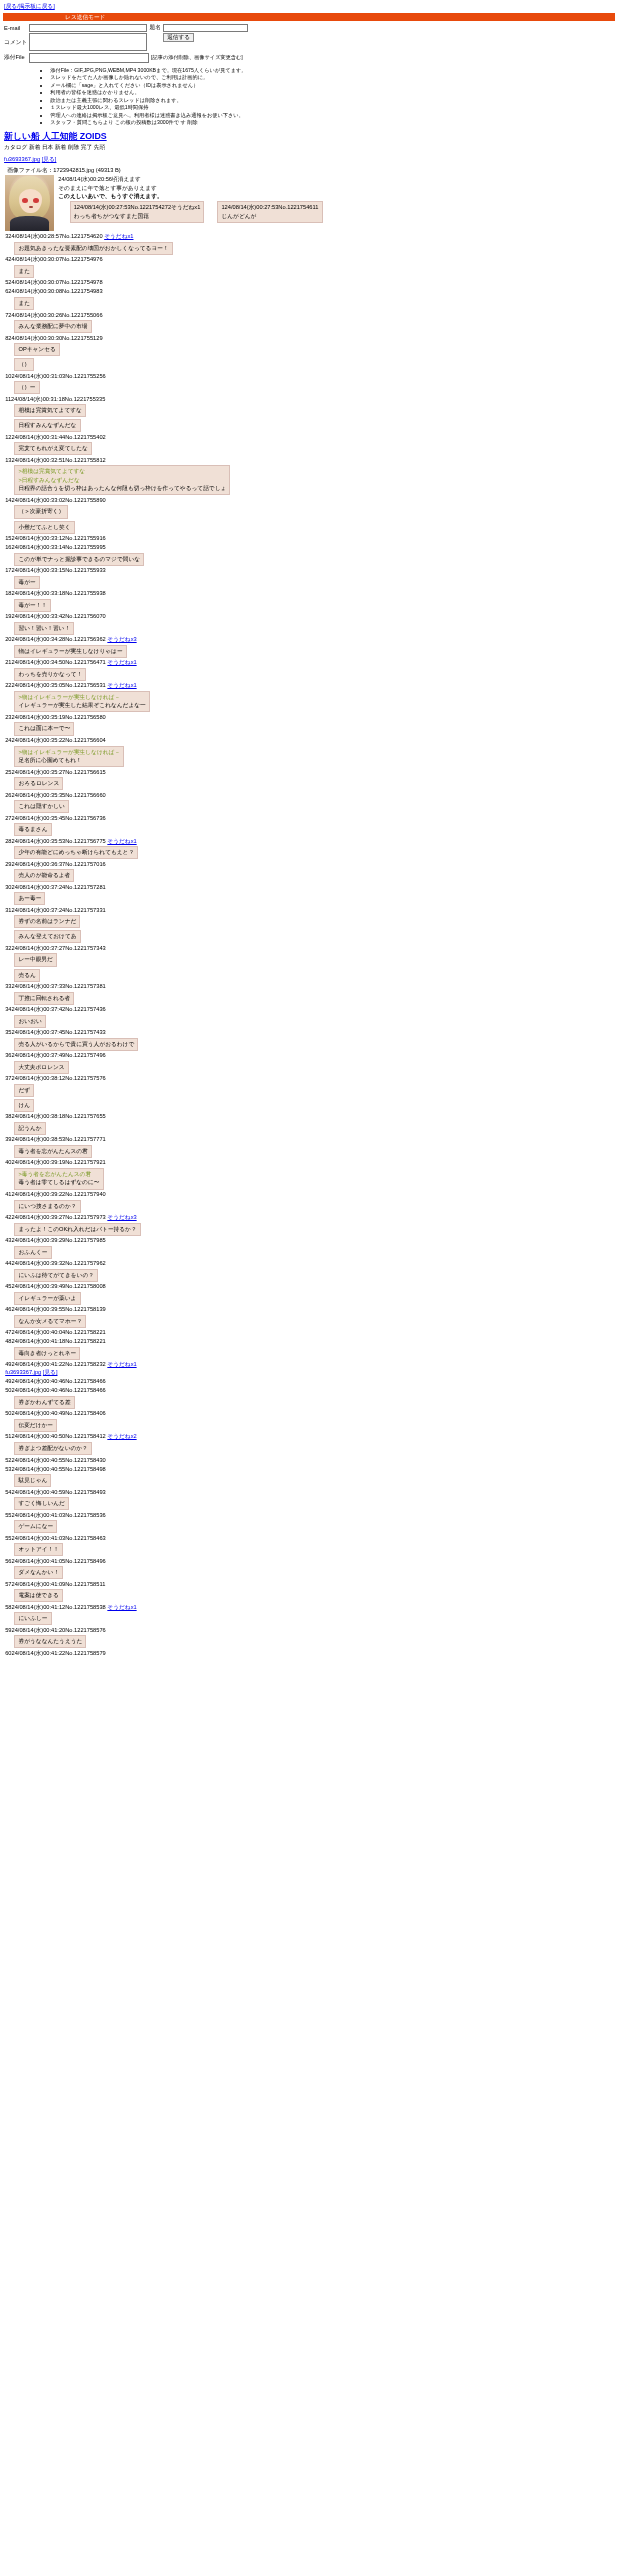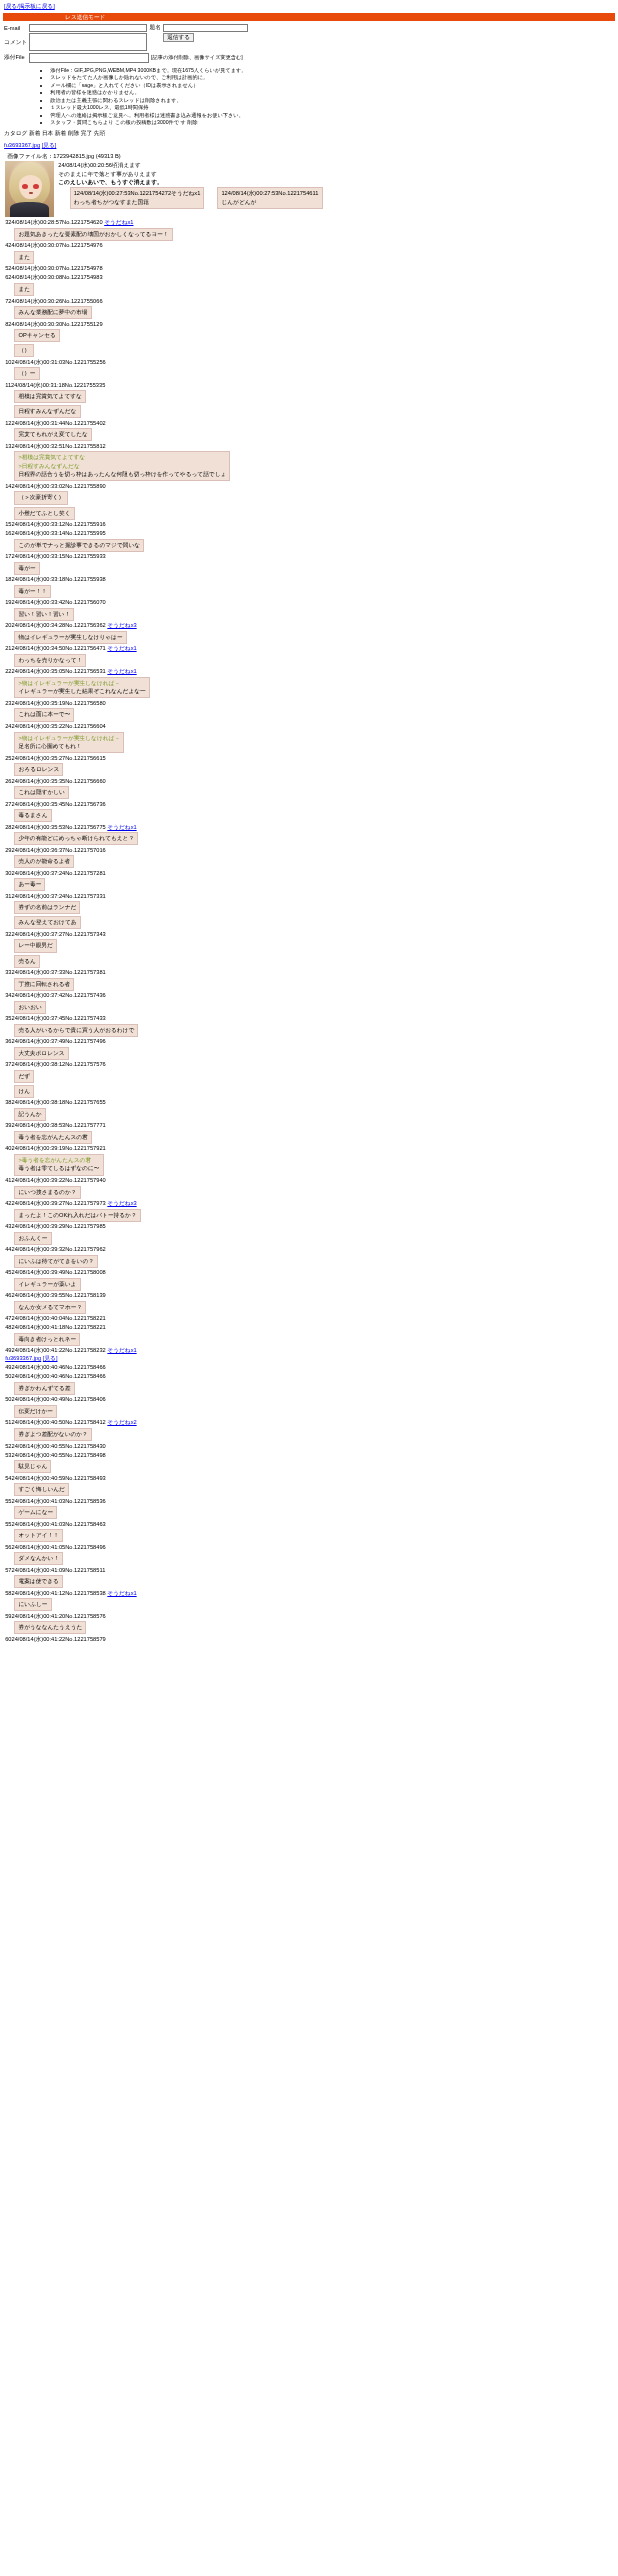--- a/index.html
+++ b/index.html
@@ -144,20 +144,23 @@
     <li>添付File：GIF,JPG,PNG,WEBM,MP4 3000KBまで。現在1675人くらいが見てます。</li>
     <li>スレッドをたてた人か画像しか貼れないので、ご利用は計画的に。</li>
     <li>メール欄に「sage」と入れてください（IDは表示されません）</li>
     <li>利用者の皆様を迷惑はかかりません。</li>
     <li>政治または主義主張に関わるスレッドは削除されます。</li>
     <li>１スレッド最大1000レス、最低1時間保持</li>
     <li>管理人への連絡は掲示板ご意見へ。利用者様は迷惑書き込み通報をお使い下さい。</li>
     <li>スタッフ・質問こちらより この板の投稿数は3000件で す 削除</li>
   </ul>
 
+  <div class="bigtitle">
+    <a href="#">新しい船 人工知能 ZOIDS</a>
+  </div>
   <div class="subttl">カタログ 新着 日本 新着 削除 完了 先頭</div>
 
   <div class="threadhead">
     <a href="#">fu3693367.jpg</a>
     <a href="#">[見る]</a>
   </div>
 
   <div class="opwrap">
     <div class="pmeta">
       <span>画像ファイル名：</span><span>1723942815.jpg</span>

